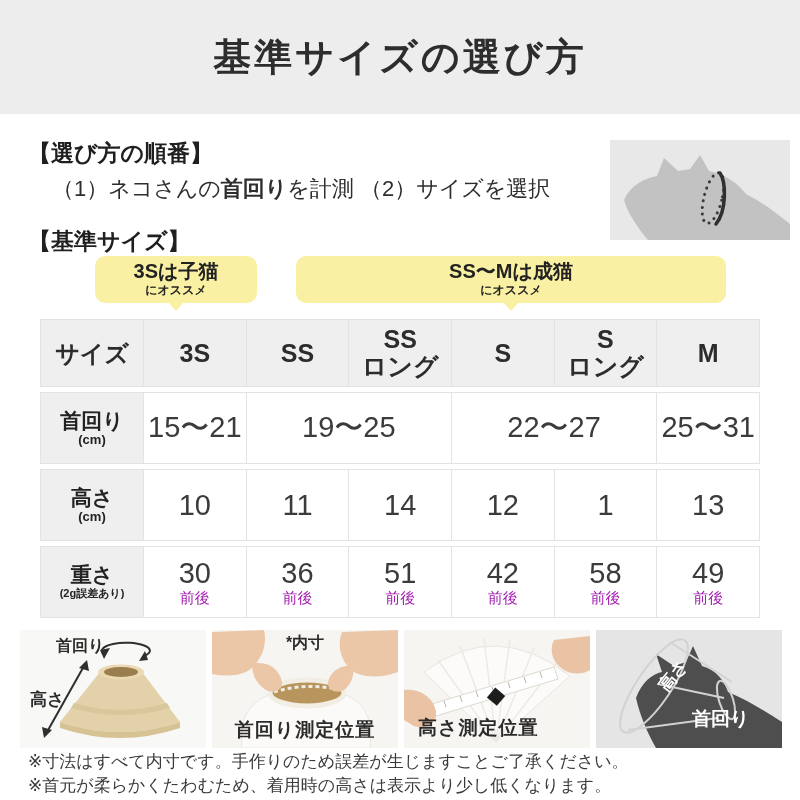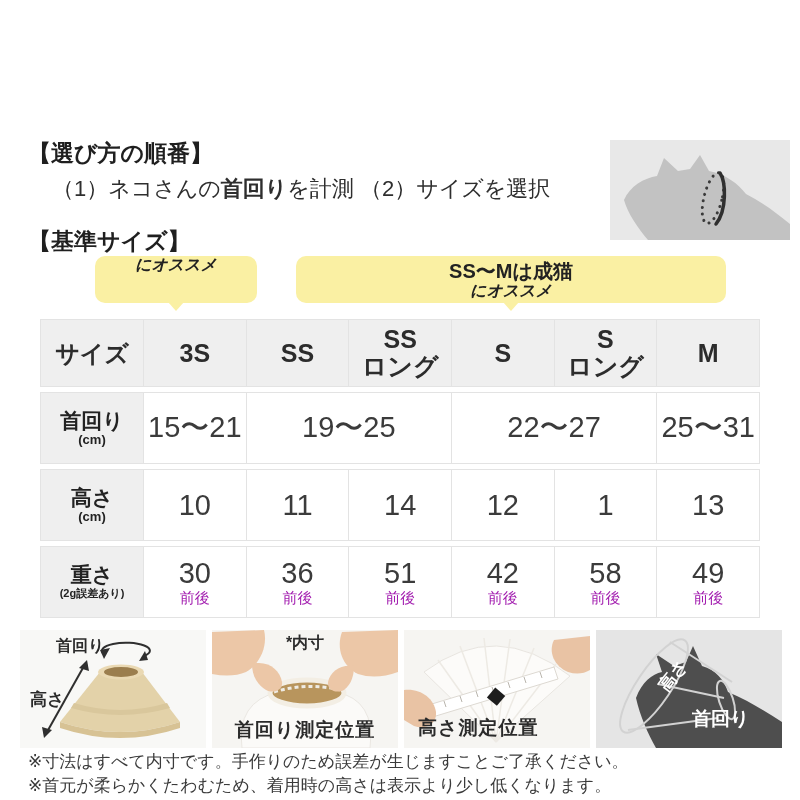--- a/index.html
+++ b/index.html
@@ -37,21 +37,21 @@
   
   .bubble{
     position:absolute;top:256px;height:47px;background:var(--accent_yellow);
     border-radius:10px;text-align:center;padding-top:2px;
   }
   .bubble::after{
     content:"";position:absolute;left:50%;bottom:-8px;margin-left:-8px;
     border:8px solid transparent;border-top:9px solid var(--accent_yellow);border-bottom:none;
   }
   .bubble .t{font-size:20px;font-weight:bold;line-height:26px;color:#222;}
-  .bubble .s{font-size:16px;font-weight:bold;line-height:13px;color:#222;font-style:italic;}
+  .bubble .s{font-size:12px;font-weight:bold;line-height:13px;color:#222;}
   .bubble-left{left:95px;width:162px;}
   .bubble-right{left:296px;width:430px;border-radius:10px;}
 
   
   table.size{
     position:absolute;left:40px;top:314px;width:720px;
     border-collapse:separate;border-spacing:0 5px;table-layout:fixed;
   }
   table.size th,table.size td{
     border-top:1px solid var(--cell_border);
@@ -89,37 +89,41 @@
   .fig4 .lab-girth{left:96px;top:76px;font-size:19px;color:#fff;}
 
   
   .notes{position:absolute;left:28px;top:750px;font-size:17px;line-height:24px;color:#3a3a3a;}
 </style>
 </head>
 <body>
 
 <div class="page">
 
+  <div class="titlebar">
+    <div class="title">基準サイズの選び方</div>
+  </div>
 
   <div class="sec-heading h-order">【選び方の順番】</div>
   <div class="steps">
     <span>（1）ネコさんの</span><span class="bold">首回り</span><span>を計測 （2）サイズを選択</span>
   </div>
 
   <div class="catbox">
     <svg width="180" height="100" viewBox="0 0 180 100">
       <path d="M14,60 C20,46 34,38 47,36 L54,18 L68,31 L80,29 L90,15 L99,31 C116,34 128,44 136,54 C152,62 168,74 180,84 L180,100 L38,100 C28,88 18,74 14,60 Z" fill="#c2c2c2"></path>
       <ellipse cx="103" cy="58" rx="9" ry="26" transform="rotate(14 103 58)" fill="none" stroke="#3a3a3a" stroke-width="3" stroke-dasharray="0.1 6.5" stroke-linecap="round"></ellipse>
       <path d="M110,33 C116,42 117,70 106,84" stroke="#2f2f2f" stroke-width="3.5" fill="none" stroke-linecap="round"></path>
     </svg>
   </div>
 
   <div class="sec-heading h-size">【基準サイズ】</div>
 
   <div class="bubble bubble-left">
+    <div class="t">3Sは子猫</div>
     <div class="s">にオススメ</div>
   </div>
   <div class="bubble bubble-right">
     <div class="t">SS〜Mは成猫</div>
     <div class="s">にオススメ</div>
   </div>
 
   <table class="size">
     <colgroup>
       <col style="width:104px">

